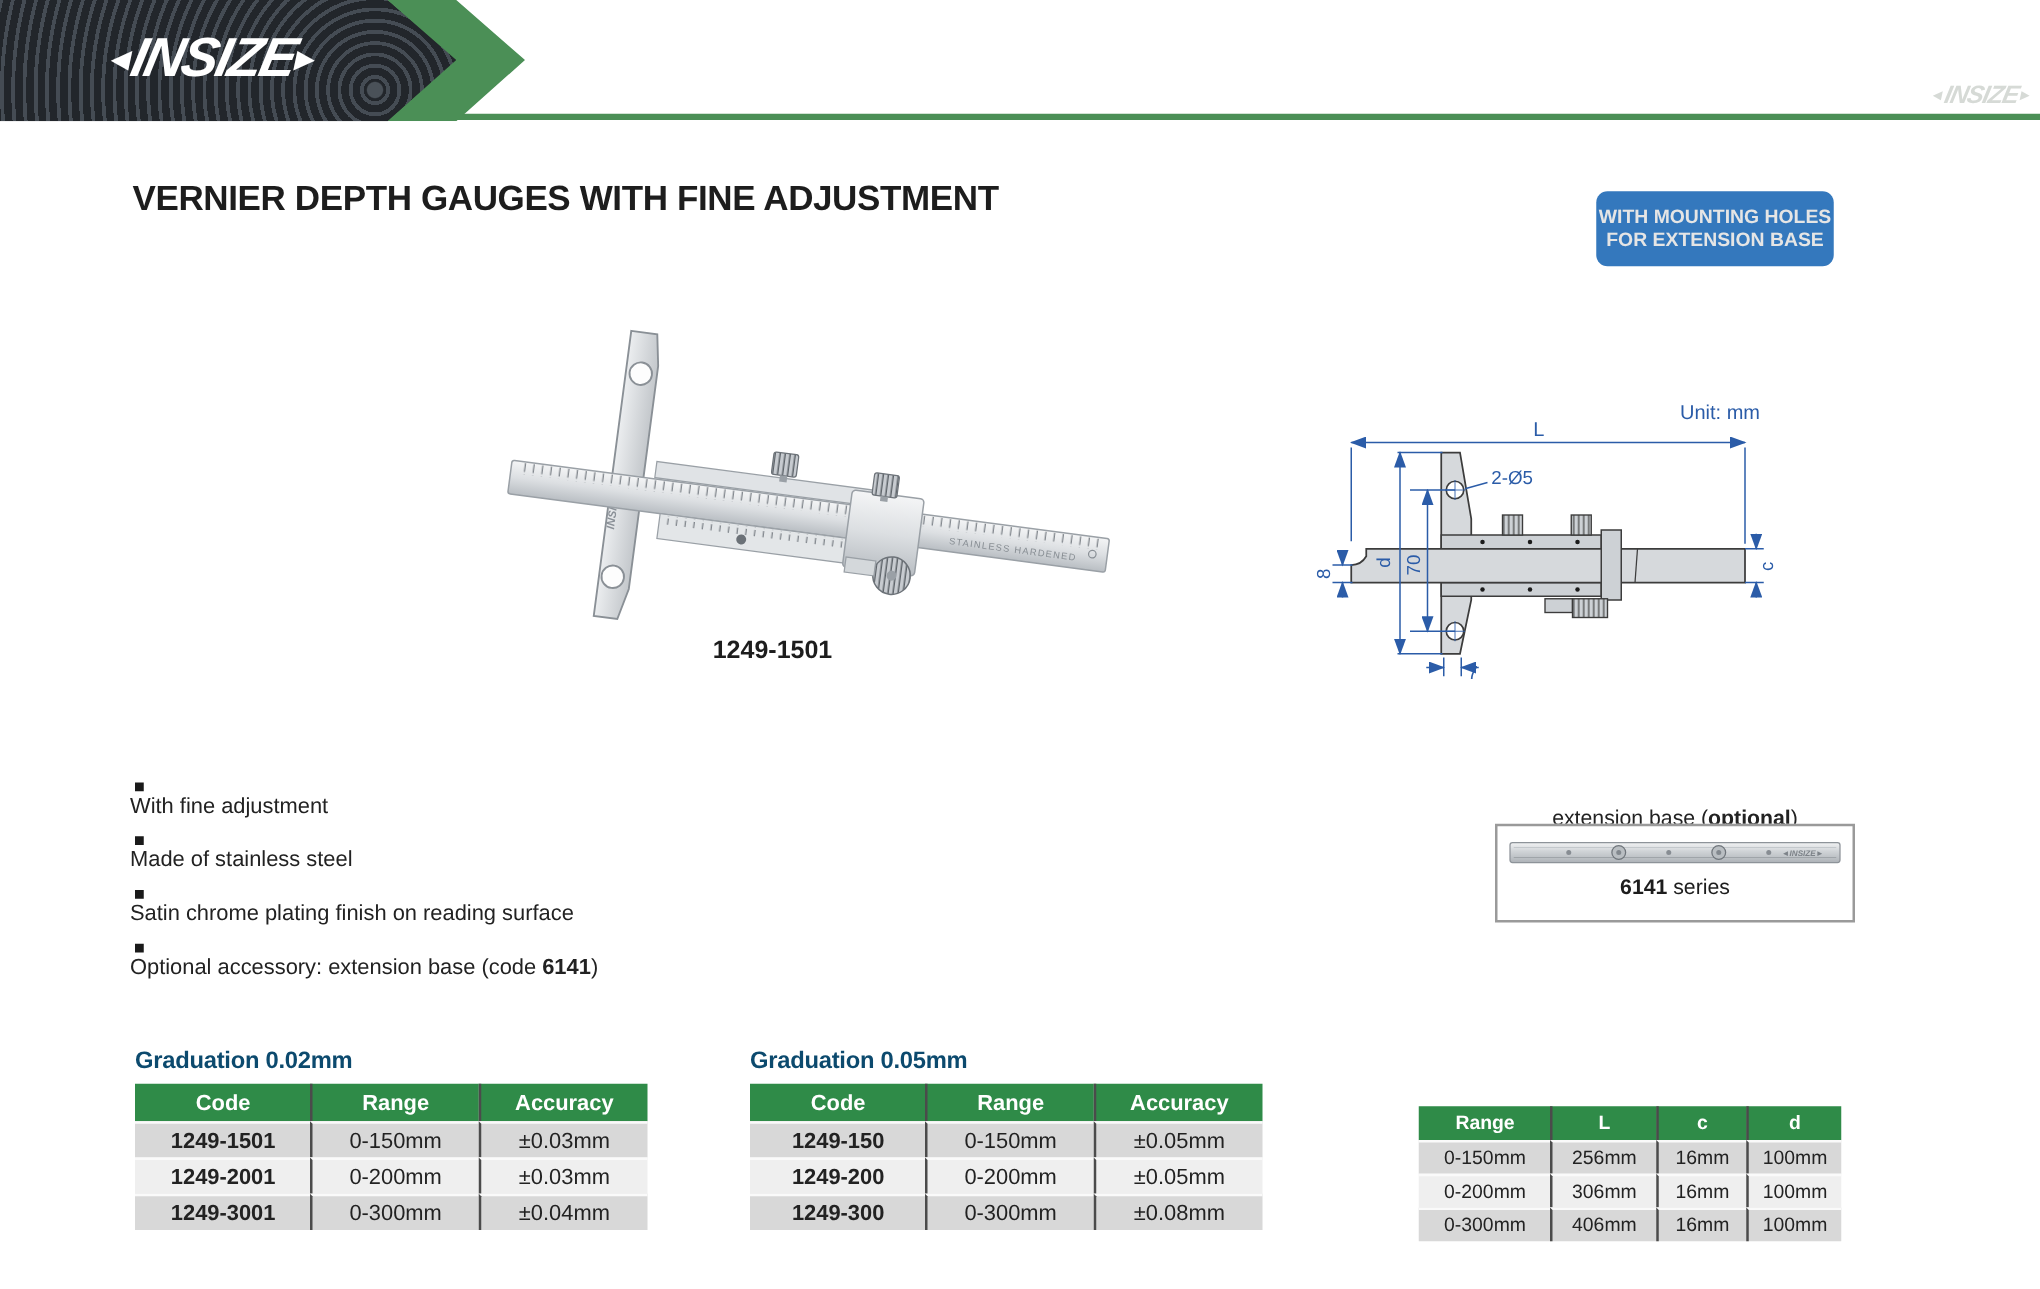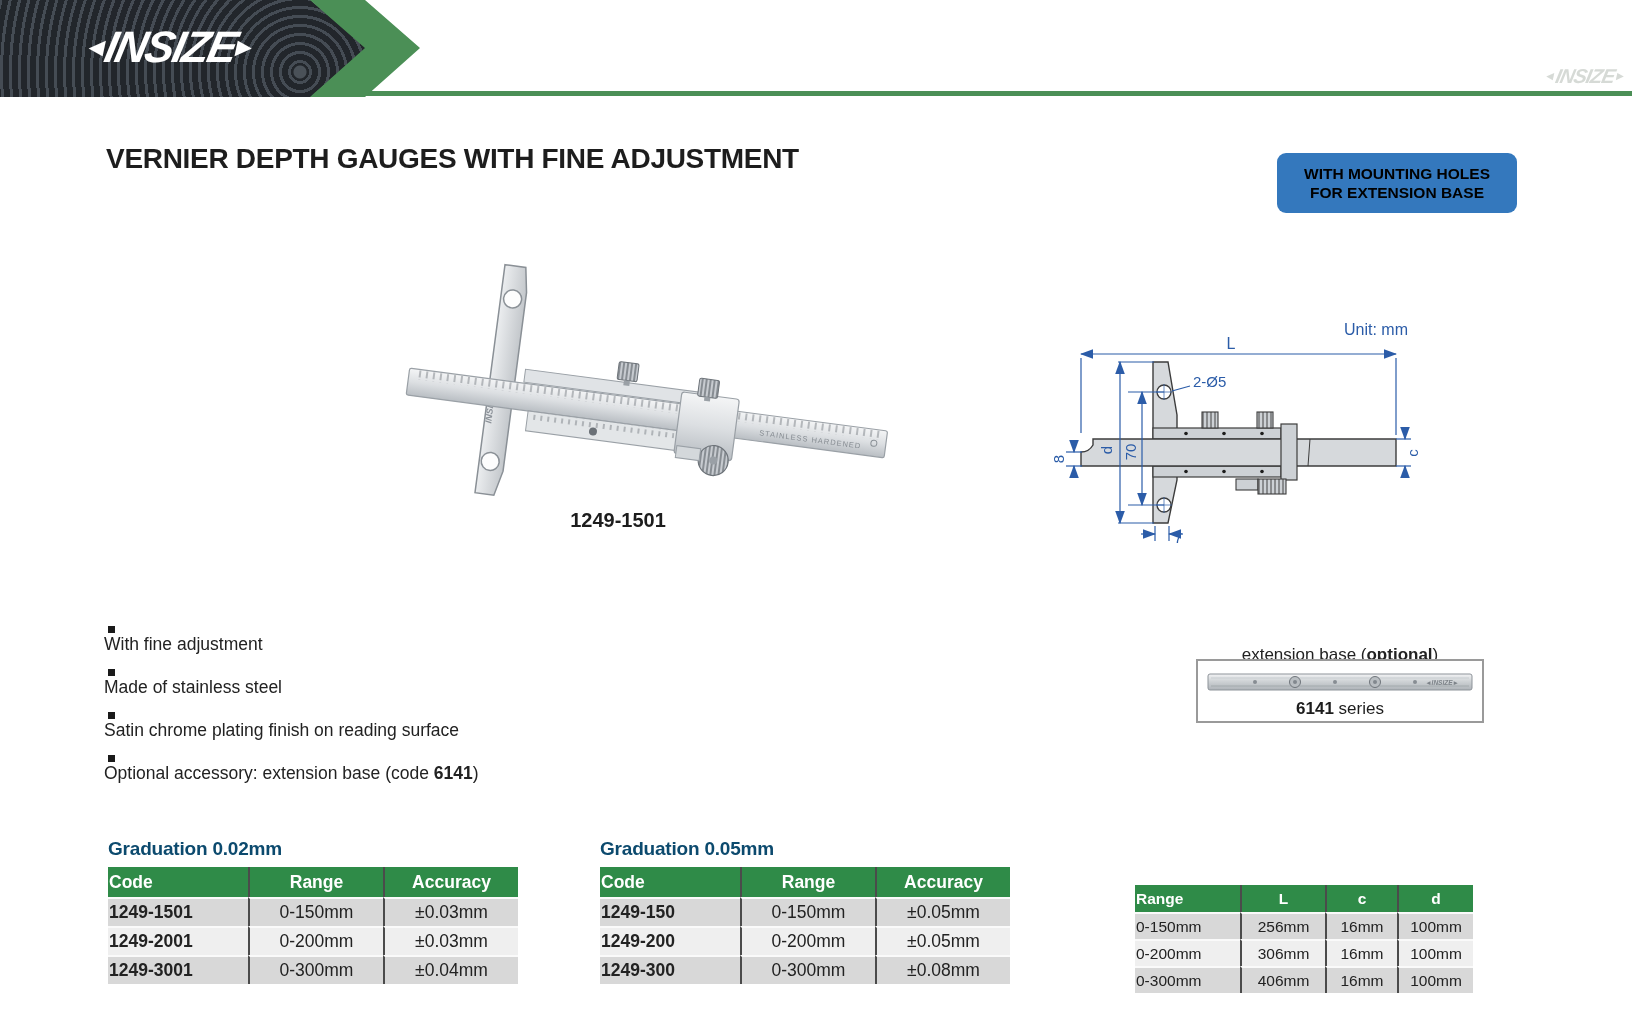--- a/index.html
+++ b/index.html
@@ -43,22 +43,22 @@
   }
   .watermark .wm-text{font-size:20px;font-weight:bold;font-style:italic;letter-spacing:-1px;line-height:24px;}
   .watermark .arr{font-size:12px;line-height:24px;}
 
   
   .page-title{
     position:absolute;left:106px;top:143px;font-size:28px;font-weight:bold;
     color:#1d1d1d;letter-spacing:-0.3px;white-space:nowrap;
   }
   .badge{
-    position:absolute;left:1277px;top:153px;width:240px;height:60px;
-    background:var(--blue);border-radius:9px;color:#000000;
+    position:absolute;left:1277px;top:153px;width:190px;height:60px;
+    background:var(--blue);border-radius:9px;color:#e5e5e5;
     display:flex;flex-direction:column;justify-content:center;align-items:center;
     font-size:15.5px;font-weight:bold;line-height:19px;text-align:center;
   }
 
   
   .product-photo{position:absolute;left:383px;top:248px;}
   .product-caption{
     position:absolute;left:518px;top:509px;width:200px;text-align:center;
     font-size:20px;font-weight:bold;color:#1d1d1d;
   }
@@ -67,34 +67,34 @@
   .tech-drawing{position:absolute;left:978px;top:300px;}
 
   
   .features{position:absolute;left:104px;top:618px;list-style:none;}
   .features li{display:flex;align-items:flex-start;font-size:17.5px;color:#222;margin-bottom:5px;line-height:23px;flex-direction:column;}
   .features .sq{flex:0 0 auto;width:7px;height:7px;background:#1a1a1a;margin:8px 13px 0 4px;}
 
   
   .ext-caption{position:absolute;left:1196px;top:645px;width:288px;text-align:center;font-size:17px;color:#222;}
   .ext-box{
-    position:absolute;left:1196px;top:659px;width:288px;height:64px;
+    position:absolute;left:1196px;top:659px;width:288px;height:79px;
     border:2px solid #9a9a9a;background:#fff;text-align:center;padding-top:11px;
   }
   .ext-box .series{font-size:17px;color:#1d1d1d;margin-top:3px;}
 
   
   .tblwrap{position:absolute;}
   .tbl-title{font-size:19px;font-weight:bold;color:#0c4a6e;margin-bottom:7px;letter-spacing:-0.2px;}
   table.spec{border-collapse:separate;border-spacing:0;}
   table.spec th{
     background:var(--tblgreen);color:#fff;font-weight:bold;text-align:center;
   }
   table.spec td{color:#222;text-align:center;}
-  table.spec th:first-child, table.spec td:first-child{text-align:left;padding-left:1px;}
+  table.spec th:first-child, table.spec td:first-child{text-align:center;padding-left:1px;}
   table.spec th + th, table.spec td + td{border-left:2px solid #4b4b4b;}
   table.spec tbody td{border-top:2px solid #fafafa;}
   table.spec tbody tr:nth-child(odd){background:#d8d8d8;}
   table.spec tbody tr:nth-child(even){background:#efefef;}
   table.big th{font-size:17.5px;height:30px;}
   table.big td{font-size:17.5px;height:29px;}
   table.big col.c1{width:140px;} table.big col.c2{width:135px;} table.big col.c3{width:135px;}
   table.codes td:first-child{font-weight:bold;}
   table.dims th{font-size:15.5px;height:27px;}
   table.dims td{font-size:15.5px;height:27px;}

